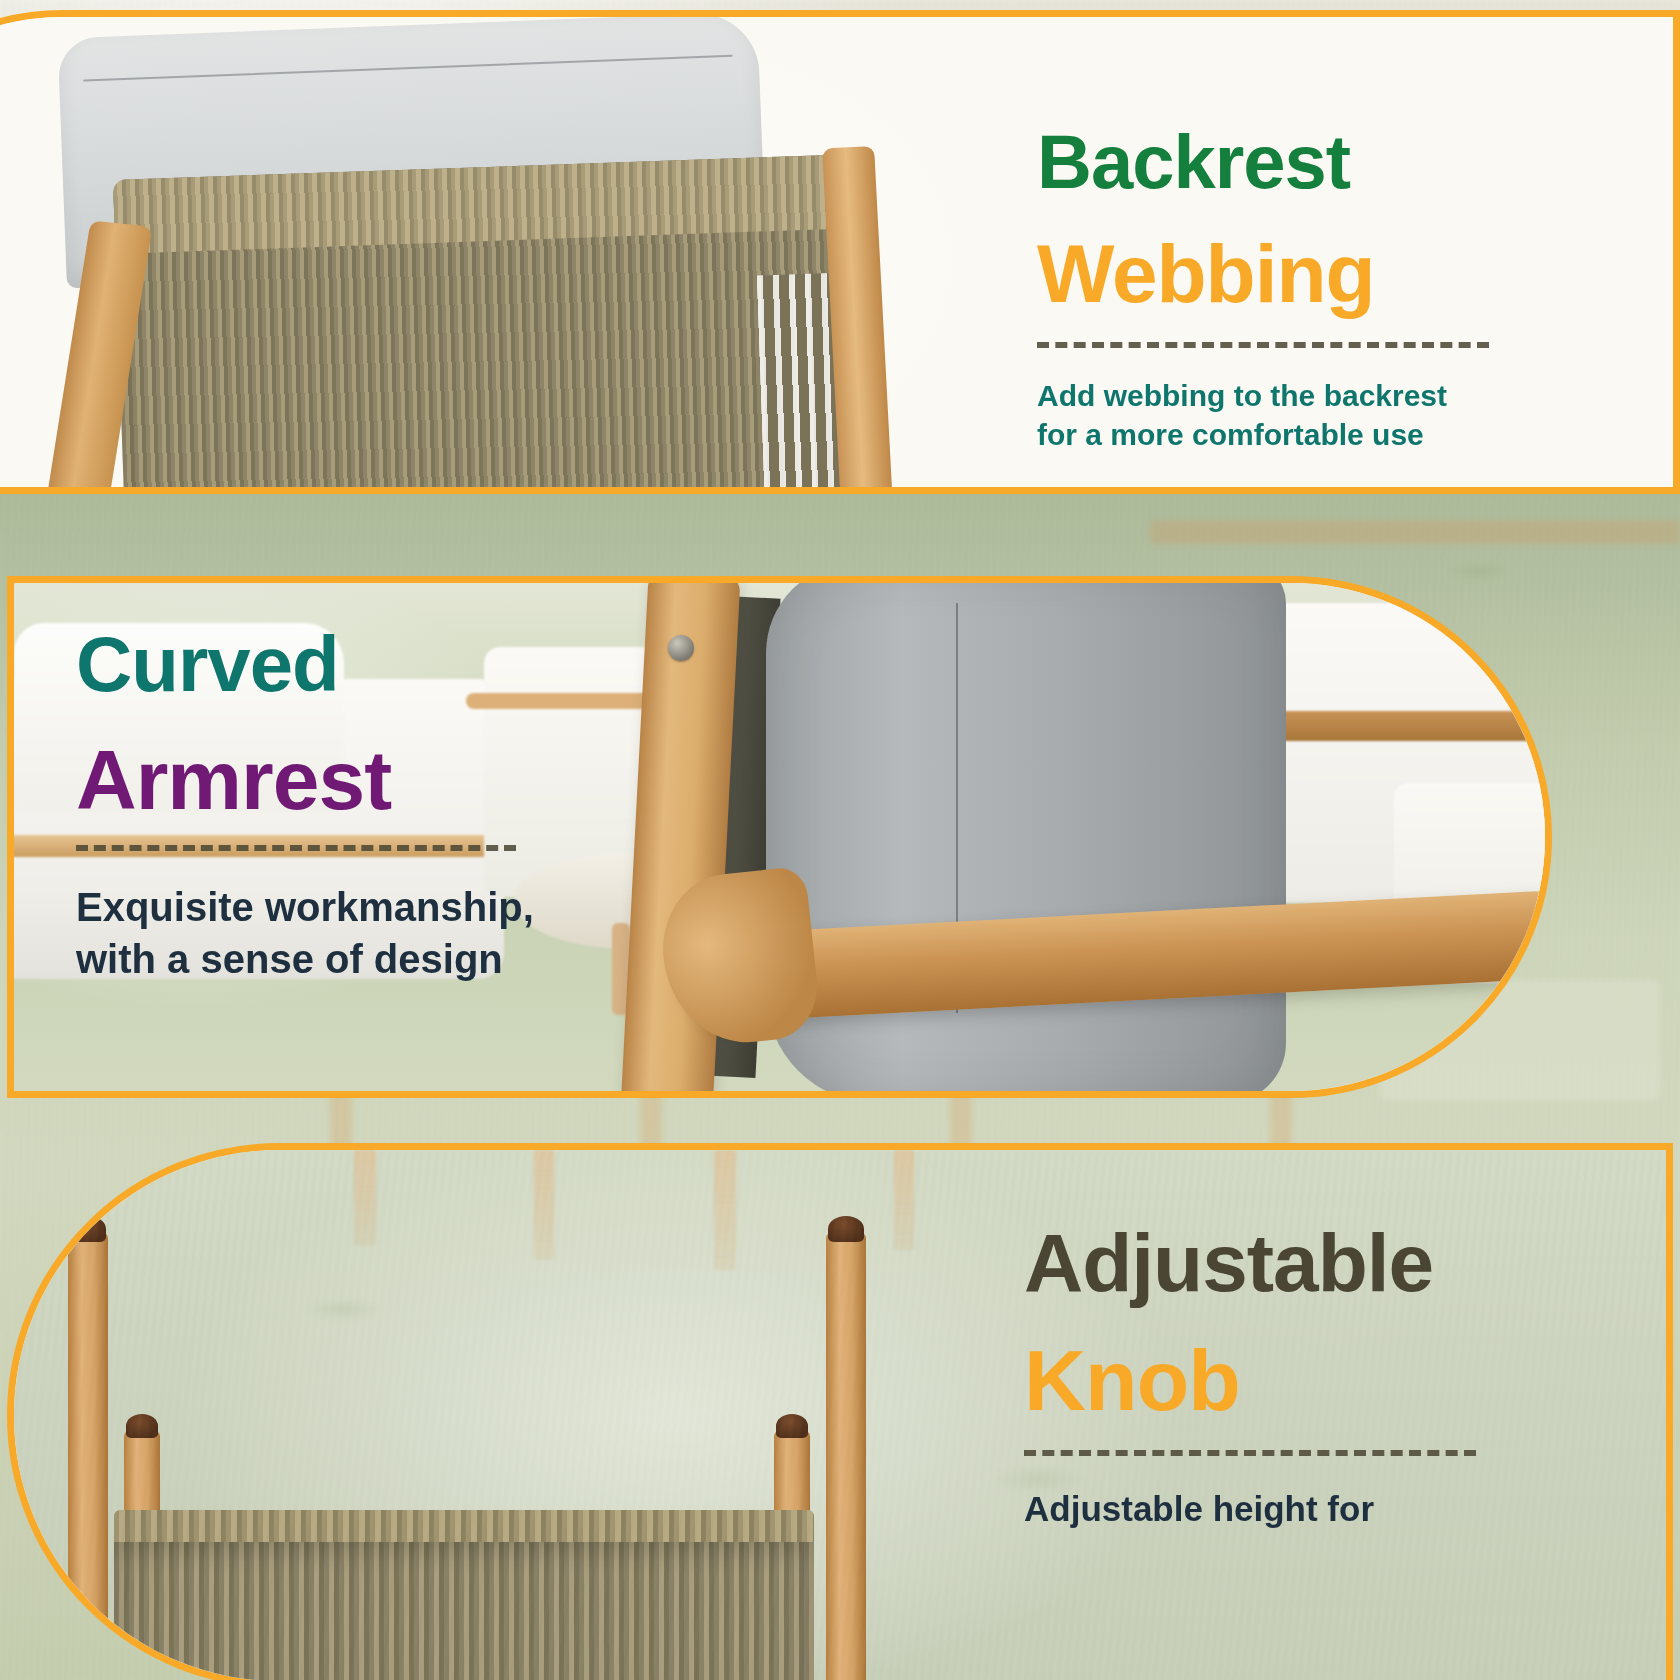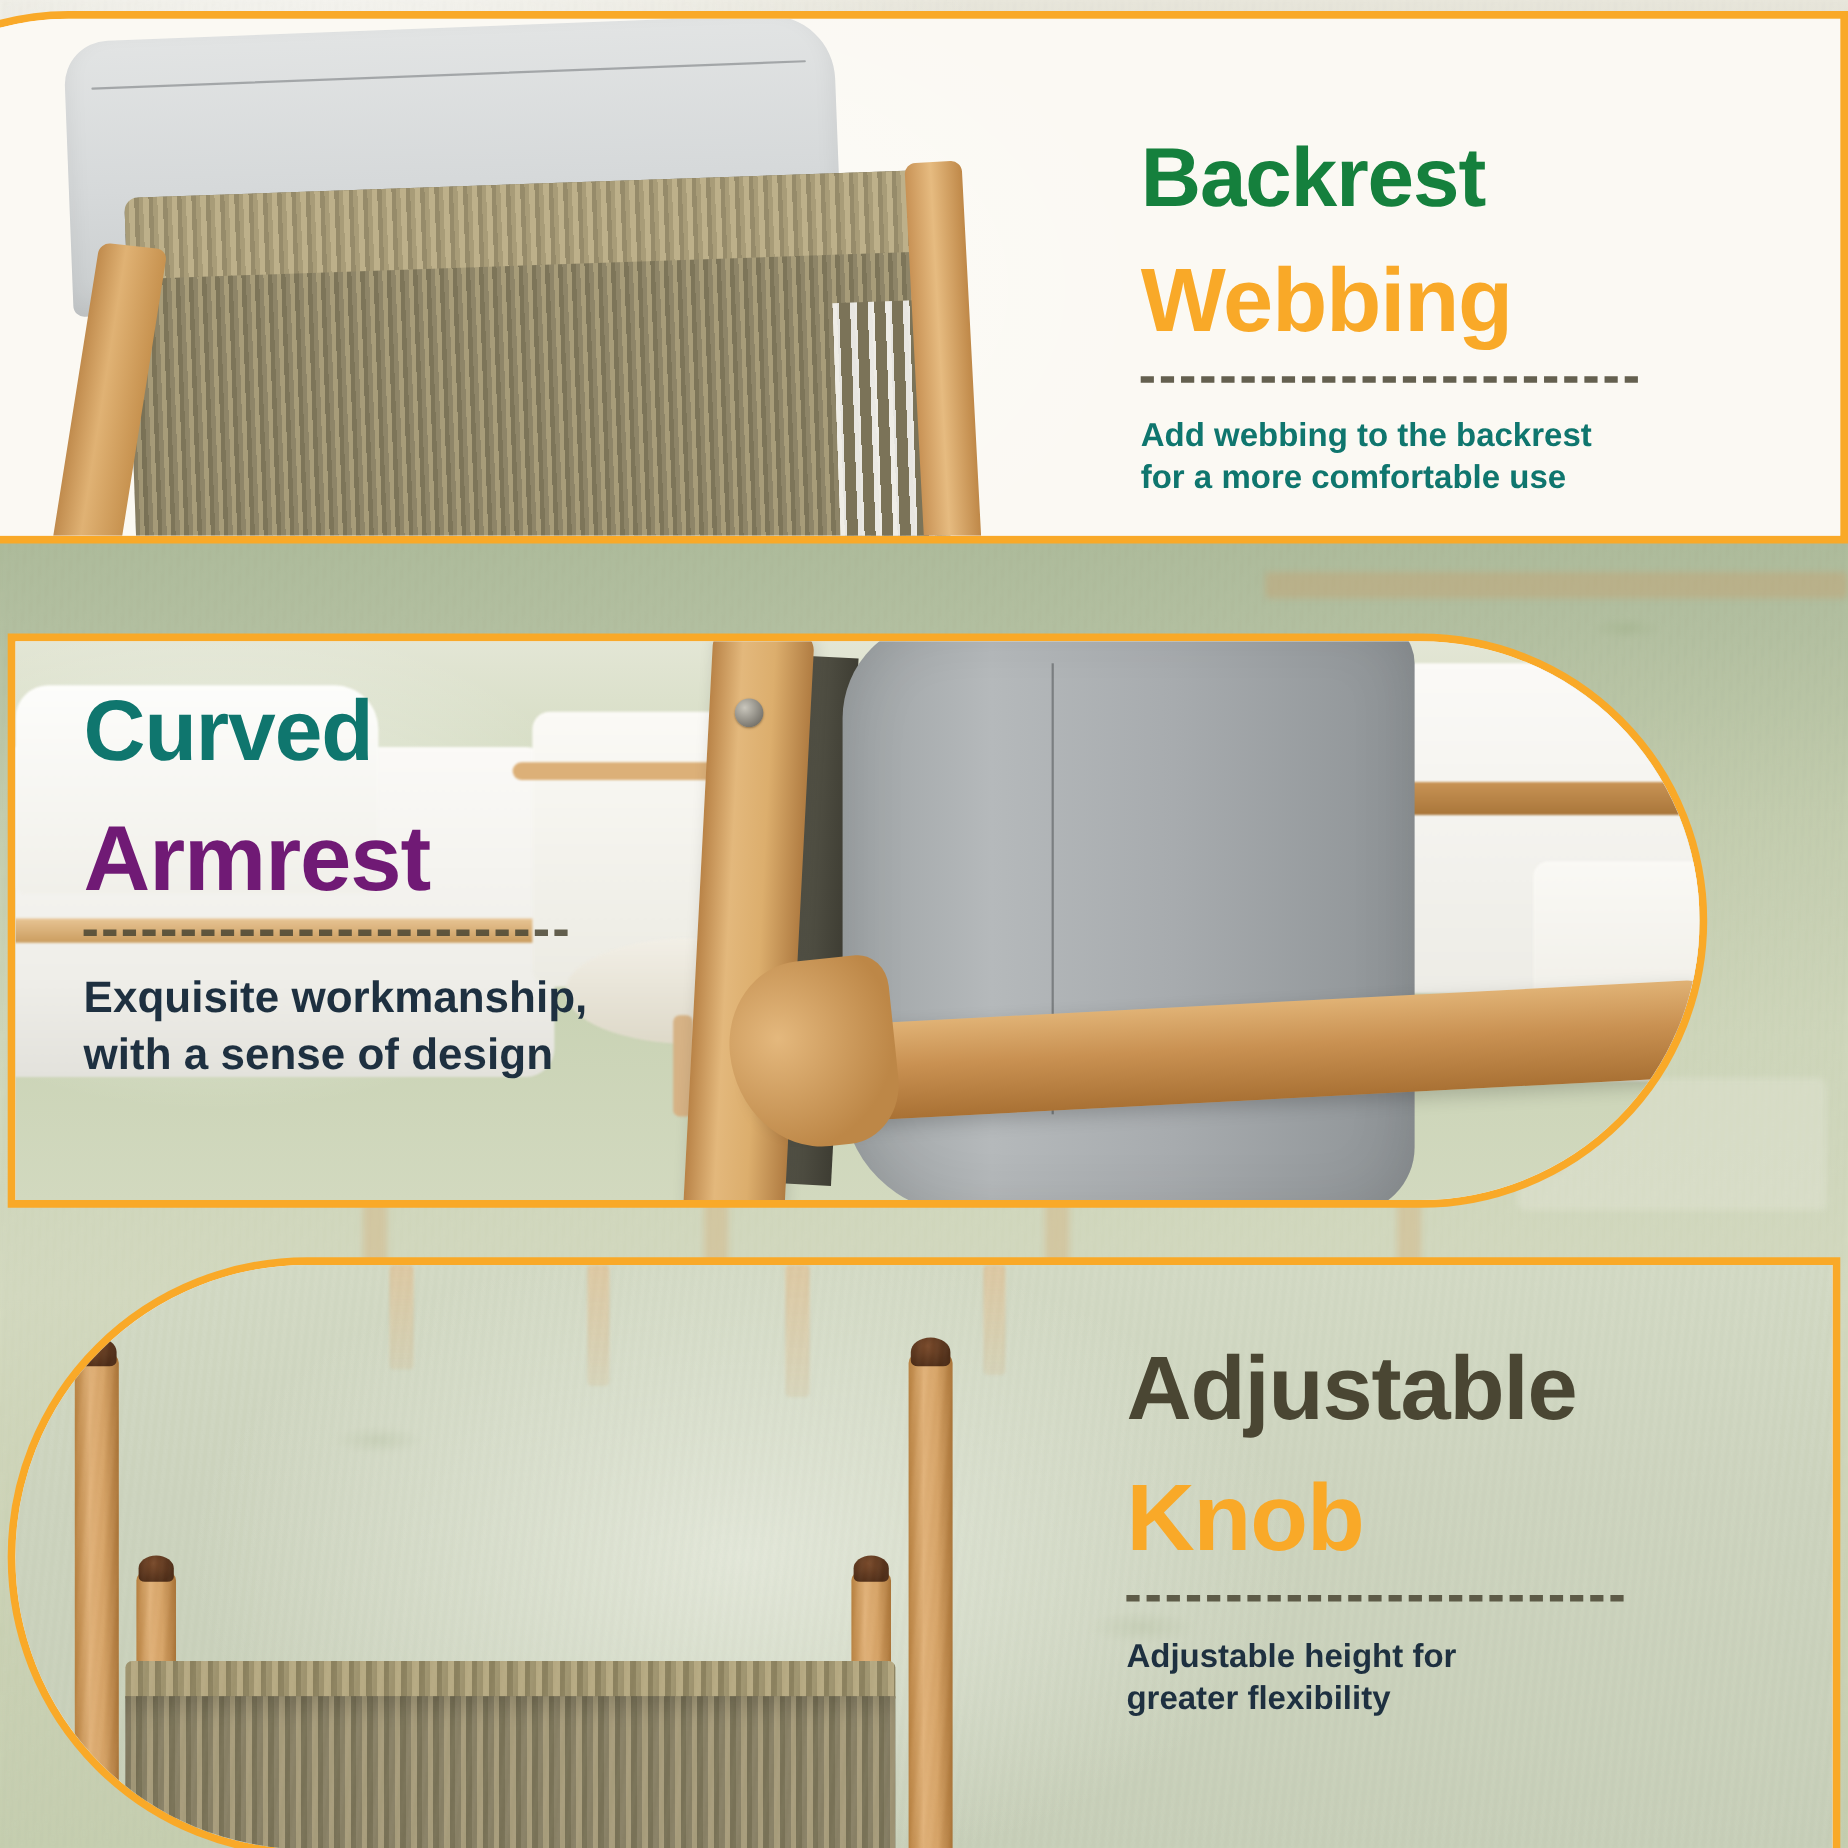--- a/index.html
+++ b/index.html
@@ -367,21 +367,21 @@
   .c3-bg-legs {
     background: linear-gradient(to bottom, rgba(226,196,152,.75), rgba(214,178,124,.2));
     border-radius: 4px;
     filter: blur(1.6px);
   }
 
   #card-knob .copy { left: 1010px; top: 72px; width: 640px; }
   #card-knob .kicker      { font-size: 82px; line-height: 1.0; }
   #card-knob .accent-line { font-size: 86px; line-height: 1.12; }
   #card-knob .divider     { margin: 22px 0 30px; width: 452px; }
-  #card-knob .body-copy   { font-size: 30px; }
+  #card-knob .body-copy   { font-size: 35px; }
 </style>
 </head>
 <body>
 
 <div id="page">
 
   <div class="bg-scene"></div>
   <div class="bg-grass"></div>
   <div class="bg-furniture">
     <i class="wood" style="left:300px; top:1040px; width:1120px; height:26px;"></i>
@@ -476,18 +476,17 @@
         <i class="c3-webbing" style="left:100px; top:392px; width:700px; height:160px;"></i>
       </div>
     </div>
 
     <div class="copy">
       <span class="kicker" style="color: rgb(74, 70, 51);">Adjustable</span>
       <span class="accent-line" style="color: rgb(249, 169, 40);">Knob</span>
       <div class="divider" style="border-top-color: rgb(74, 70, 51);"></div>
       <div class="body-copy" style="color: rgb(30, 48, 64);">
         <span>Adjustable height for</span>
-        <span>greater flexibility</span>
       </div>
     </div>
   </section>
 
 </div>
 
 </body></html>

